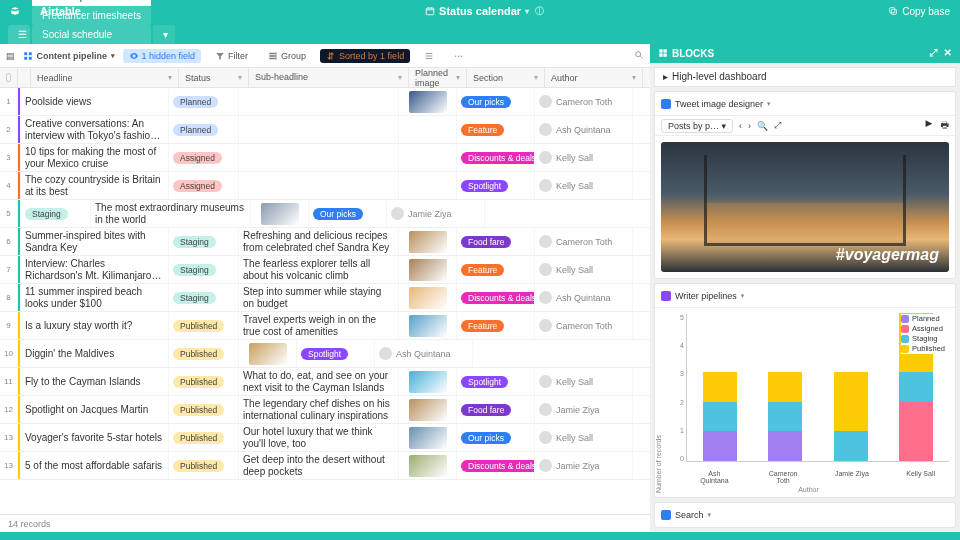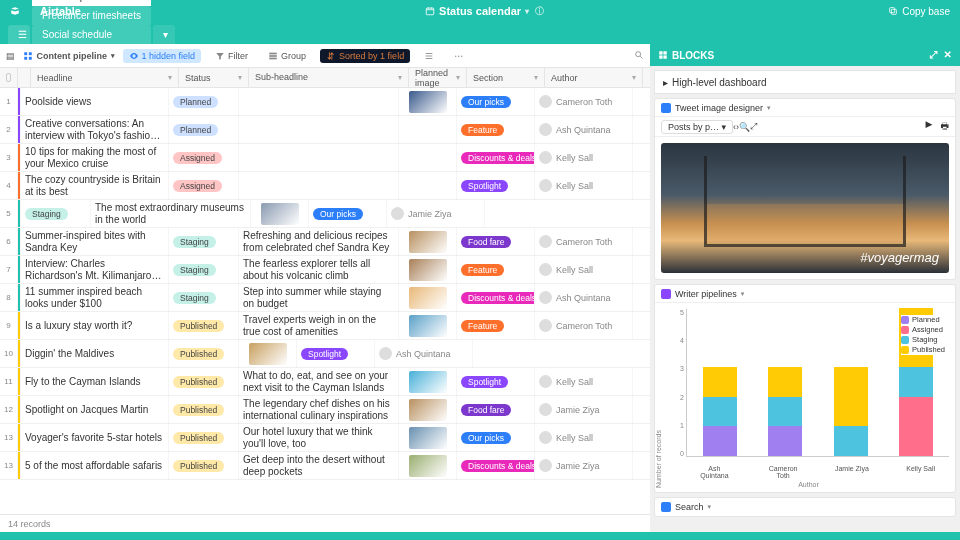--- a/index.html
+++ b/index.html
@@ -35,23 +35,23 @@
   .col-author { width: 98px; }
   .thumb { width: 38px; height: 22px; border-radius: 2px; }
   .pill { border-radius: 8px; padding: 1px 7px; font-size: 8.5px; font-weight: 500; white-space: nowrap; }
   .avatar { width: 13px; height: 13px; border-radius: 50%; background: #ddd; margin-right: 4px; flex-shrink: 0; }
   .footer { height: 18px; border-top: 1px solid #e5e5e5; display: flex; align-items: center; padding: 0 8px; font-size: 9px; color: #888; background: #fff; }
   .blocks { width: 310px; background: #f0f0f0; display: flex; flex-direction: column; }
   .blocks-hdr { height: 22px; background: #20c2ad; color: #fff; display: flex; align-items: center; padding: 0 8px; font-size: 10px; font-weight: 600; gap: 4px; }
   .blocks-hdr .bh-right { margin-left: auto; display: flex; gap: 6px; }
   .dash-title { height: 24px; background: #fff; border: 1px solid #e5e5e5; margin: 4px; display: flex; align-items: center; padding: 0 8px; font-size: 10px; font-weight: 500; }
   .block { background: #fff; margin: 0 4px 4px 4px; border: 1px solid #e5e5e5; border-radius: 3px; }
-  .block-hdr { height: 18px; border-bottom: 1px solid #eee; display: flex; align-items: center; padding: 0 6px; font-size: 9px; gap: 4px; }
+  .block-hdr { height: 24px; border-bottom: 1px solid #eee; display: flex; align-items: center; padding: 0 6px; font-size: 9px; gap: 4px; }
   .block-check { width: 10px; height: 10px; border-radius: 2px; }
-  .b1-ctrl { height: 20px; border-bottom: 1px solid #eee; display: flex; align-items: center; padding: 0 6px; font-size: 9px; }
+  .b1-ctrl { height: 20px; border-bottom: 1px solid #eee; display: flex; align-items: center; padding: 0 6px; gap: 6px; font-size: 9px; }
   .b1-ctrl .sel { border: 1px solid #ddd; border-radius: 3px; padding: 1px 6px; }
   .b1-ctrl .sp { margin-left: auto; display: flex; gap: 8px; }
   .b1-img { margin: 6px; height: 130px; position: relative; border-radius: 3px; overflow: hidden; }
   .b2-chart { height: 160px; padding: 6px; display: flex; }
   .b2-yaxis { width: 18px; display: flex; flex-direction: column; justify-content: space-between; font-size: 7px; color: #888; align-items: flex-end; padding-right: 2px; }
   .b2-bars { flex: 1; display: flex; align-items: flex-end; justify-content: space-around; border-left: 1px solid #ccc; border-bottom: 1px solid #ccc; position: relative; }
   .bar { width: 34px; display: flex; flex-direction: column-reverse; }
   .seg { width: 100%; }
   .b2-xlabels { display: flex; justify-content: space-around; font-size: 7px; color: #555; padding-left: 18px; margin-top: 2px; }
   .b2-legend { position: absolute; right: 10px; top: 30px; font-size: 7.5px; background: #fff; }
@@ -536,21 +536,21 @@
         <span>›</span>
         <span style="font-size:9px">🔍</span>
         <span>⤢</span>
         <span class="sp">
           <span>▶</span>
           <span>🖶</span>
         </span>
       </div>
       <div class="b1-img" style="background:linear-gradient(180deg,#2a3540 0%,#4a5a68 40%,#c89050 62%,#e8b878 75%,#2a3038 100%)">
         <div style="position:absolute;left:15%;right:15%;top:10%;bottom:20%;border:3px solid rgba(30,30,30,0.7);border-top:none;background:linear-gradient(180deg,transparent 55%,rgba(200,144,80,0.3) 55%)"></div>
-        <div style="position:absolute;bottom:8px;right:10px;color:#fff;font-size:13px;font-weight:400;font-style:italic">#voyagermag</div>
+        <div style="position:absolute;bottom:8px;right:10px;color:#fff;font-size:16px;font-weight:700;font-style:italic">#voyagermag</div>
       </div>
     </div>
 
     <div class="block" style="position:relative">
       <div class="block-hdr">
         <div class="block-check" style="background:#8b46ff"></div>
         <span>Writer pipelines</span>
         <span style="font-size:7px;color:#888">▾</span>
       </div>
       <div style="display:flex">

